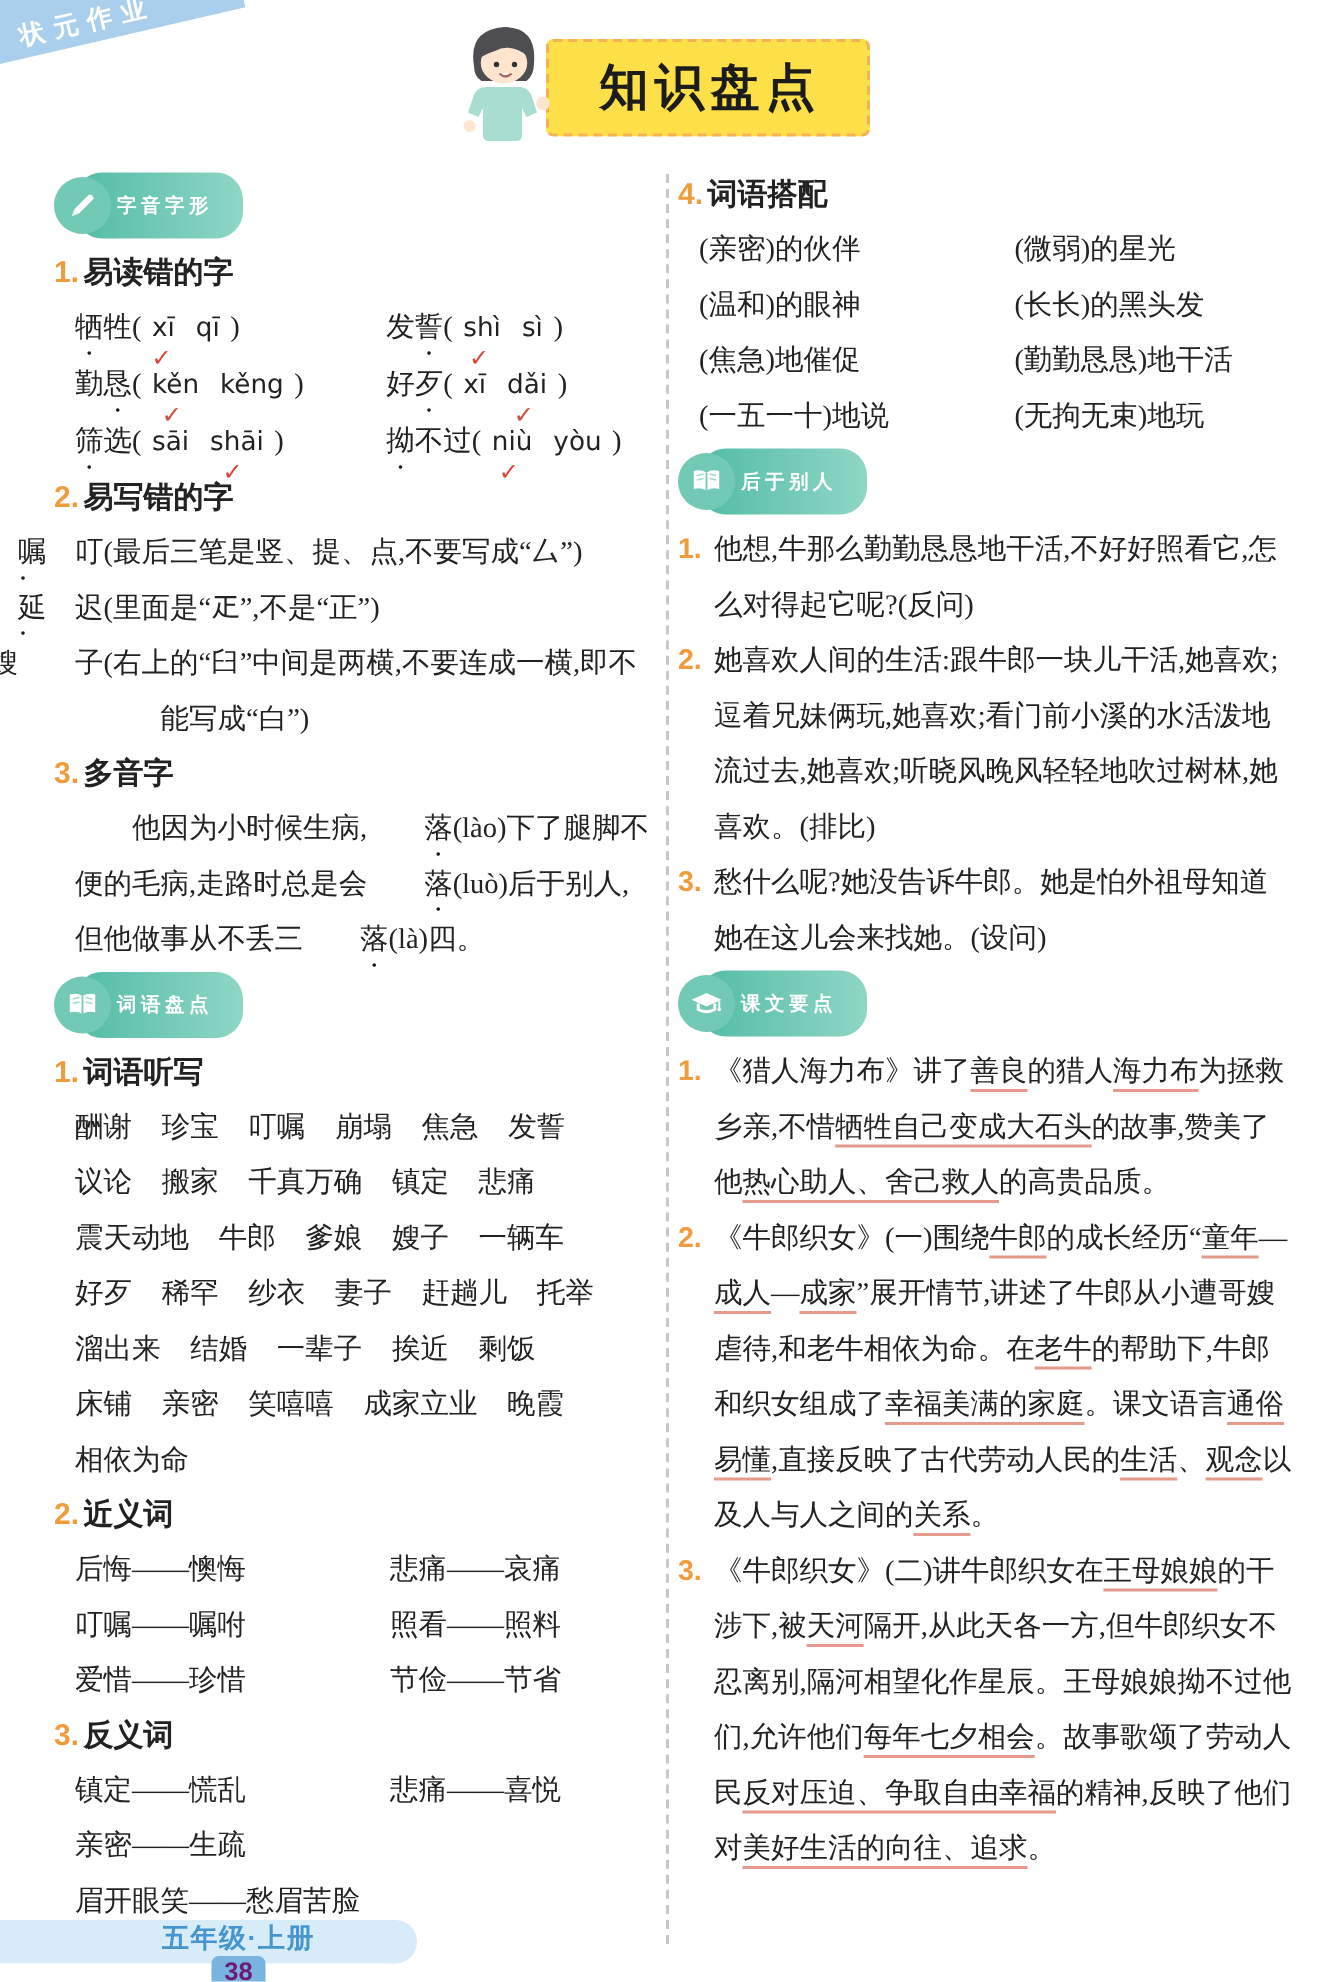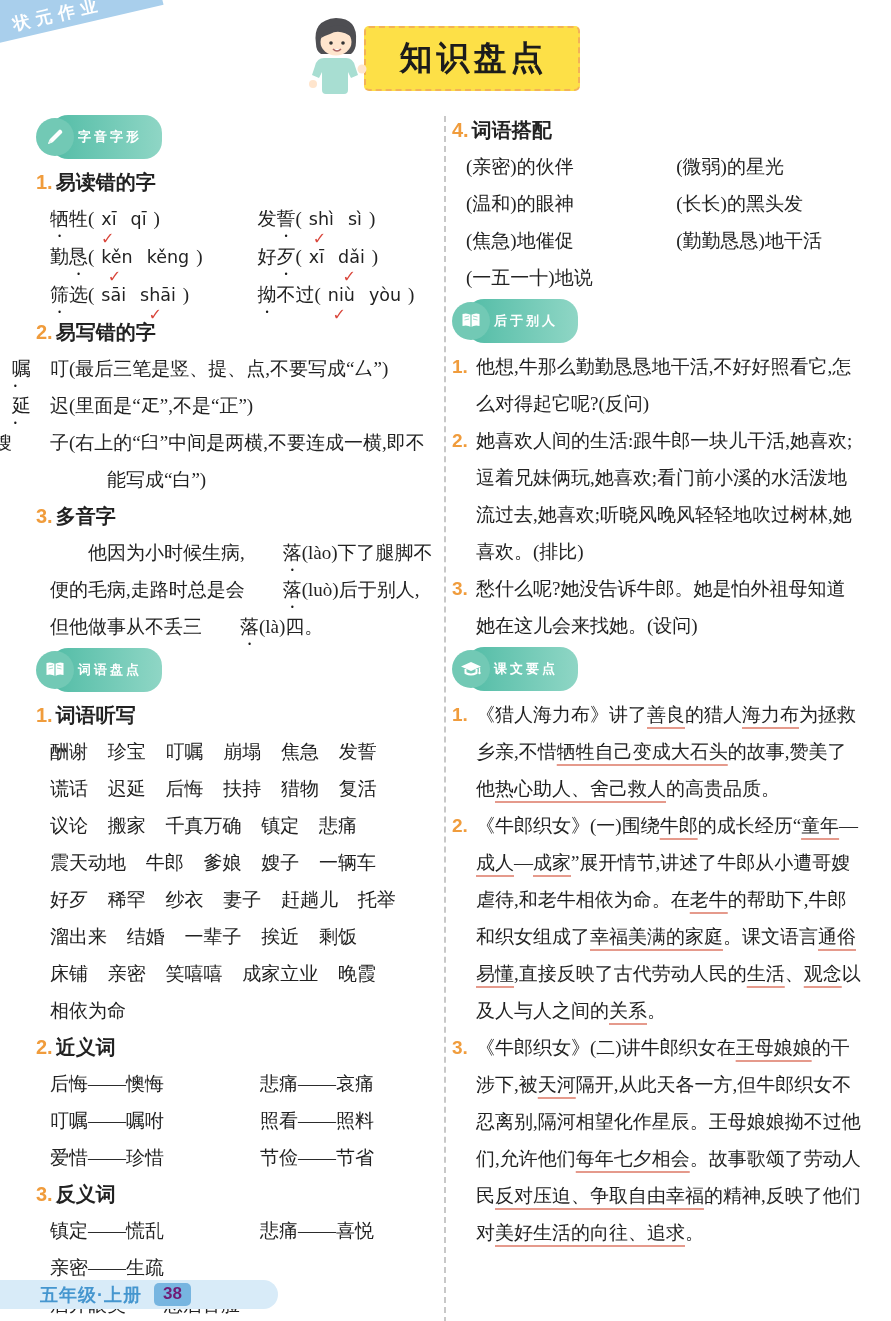--- a/index.html
+++ b/index.html
@@ -50,22 +50,22 @@
   .indent2{text-indent:2em;}
   .wrow{word-spacing:15px;white-space:nowrap;}
   .pairgrid{display:grid;grid-template-columns:1.18fr 1fr;}
   .matchgrid{display:grid;grid-template-columns:1.12fr 1fr;}
   .np{position:relative;padding-left:24px;margin:0;}
   .np .no{position:absolute;left:0;top:0;}
   .u{text-decoration:underline;text-decoration-color:#e59a8c;text-decoration-thickness:2px;
      text-underline-offset:6px;}
   
   .footer{position:absolute;left:0;bottom:12px;height:29px;width:238px;background:#d8ebf8;
-          border-radius:0 15px 15px 0;display:flex;align-items:center;gap:12px;padding-left:40px;
-          font-family:"Liberation Sans",sans-serif;}
+          border-radius:0 15px 15px 0;display:flex;align-items:center;padding-left:40px;
+          font-family:"Liberation Sans",sans-serif;flex-direction:column;}
   .grade{color:#4596cf;font-weight:bold;font-size:18px;letter-spacing:1px;}
   .pageno{background:#77b5e0;color:#701a75;font-weight:bold;font-size:17px;border-radius:5px;
           padding:1px 9px 2px 9px;}
   svg{display:block;}
 </style>
 </head>
 <body>
 
 <div class="ribbon">
   <span>状元作业</span>
@@ -141,21 +141,20 @@
           </svg>
       </span>
       <span class="badge-pill">词语盘点</span>
     </div>
 
     <div class="h">
       <span class="no">1.</span><span class="ht">词语听写</span>
     </div>
     <div class="blk">
       <div class="wrow">酬谢 珍宝 叮嘱 崩塌 焦急 发誓</div>
-      <div class="wrow">谎话 迟延 后悔 扶持 猎物 复活</div>
       <div class="wrow">议论 搬家 千真万确 镇定 悲痛</div>
       <div class="wrow">震天动地 牛郎 爹娘 嫂子 一辆车</div>
       <div class="wrow">好歹 稀罕 纱衣 妻子 赶趟儿 托举</div>
       <div class="wrow">溜出来 结婚 一辈子 挨近 剩饭</div>
       <div class="wrow">床铺 亲密 笑嘻嘻 成家立业 晚霞</div>
       <div class="wrow">相依为命</div>
     </div>
 
     <div class="h">
       <span class="no">2.</span><span class="ht">近义词</span>
@@ -188,20 +187,21 @@
       <span class="no">4.</span><span class="ht">词语搭配</span>
     </div>
     <div class="blk matchgrid">
       <div>(亲密)的伙伴</div>
       <div>(微弱)的星光</div>
       <div>(温和)的眼神</div>
       <div>(长长)的黑头发</div>
       <div>(焦急)地催促</div>
       <div>(勤勤恳恳)地干活</div>
       <div>(一五一十)地说</div>
+      <div>(无拘无束)地玩</div>
     </div>
 
     <div class="badge">
       <span class="badge-ic">
         <svg width="20" height="18" viewBox="0 0 20 18">
             <path d="M10 3 Q6 0.5 1.5 2 L1.5 14 Q6 12.5 10 15 Q14 12.5 18.5 14 L18.5 2 Q14 0.5 10 3 Z" fill="#fff"></path>
             <path d="M10 3 L10 15" stroke="#72c9b5" stroke-width="1.2"></path>
             <path d="M3.5 5 L8 4 M3.5 8 L8 7 M12 4 L16.5 5 M12 7 L16.5 8" stroke="#9edccb" stroke-width="1"></path>
           </svg>
       </span>

